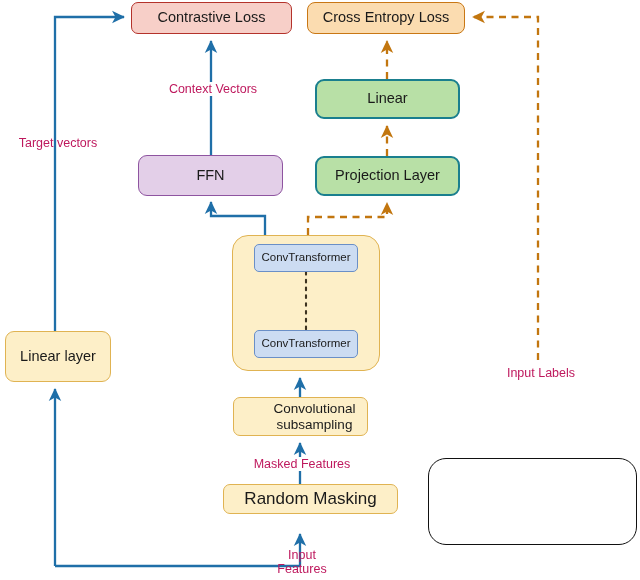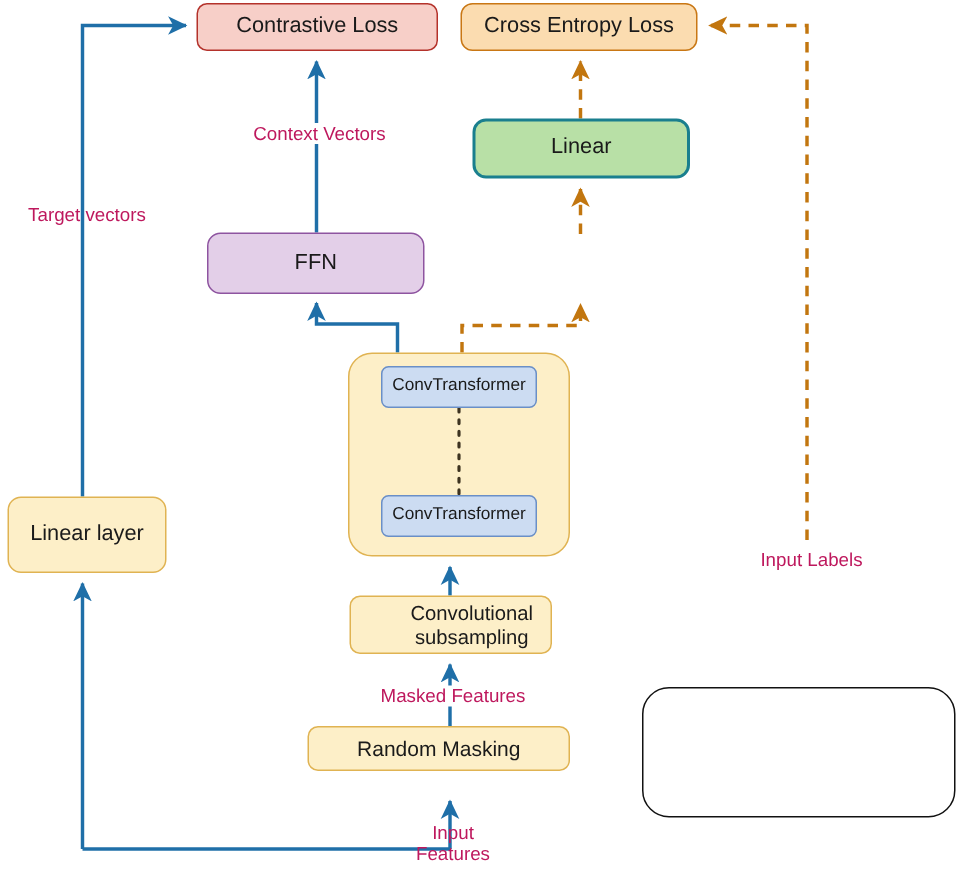--- a/index.html
+++ b/index.html
@@ -59,23 +59,23 @@
     font-size:11.5px;border-radius:5px;left:254px;
   }
   .n-convtrans-top{top:244px;}
   .n-convtrans-bottom{top:330px;}
   .n-convsub{
     left:233px;top:397px;width:135px;height:39px;
     background:#fdefc8;border:1.6px solid #e0b352;
     font-size:13.5px;border-radius:7px;padding-left:28px;
   }
   .n-randmask{
-    left:205px;top:484px;width:175px;height:30px;
-    background:#fdefc8;border:1.6px solid #e0b352;
-    font-size:14px;border-radius:7px;
+    left:223px;top:484px;width:175px;height:30px;
+    background:#fdefc8;border:1.6px solid #e0b352;
+    font-size:17px;border-radius:7px;
   }
   .n-linear{
     left:5px;top:331px;width:106px;height:51px;
     background:#fdefc8;border:1.6px solid #e0b352;
     font-size:14.5px;border-radius:9px;
   }
   .n-legend{
     left:428px;top:458px;width:209px;height:87px;
     background:#ffffff;border:1.8px solid #111111;
     border-radius:18px;display:block;z-index:3;
@@ -148,20 +148,23 @@
   </div>
 
   <div class="node n-crossentropy">
     <span>Cross Entropy Loss</span>
   </div>
 
   <div class="node n-softmax">
     <span>Linear</span>
   </div>
 
+  <div class="node n-projection">
+    <span>Projection Layer</span>
+  </div>
 
   <div class="node n-ffn">
     <span>FFN</span>
   </div>
 
   <div class="node n-encoder-stack"></div>
 
   <div class="node n-convtrans n-convtrans-top">
     <span>ConvTransformer</span>
   </div>

